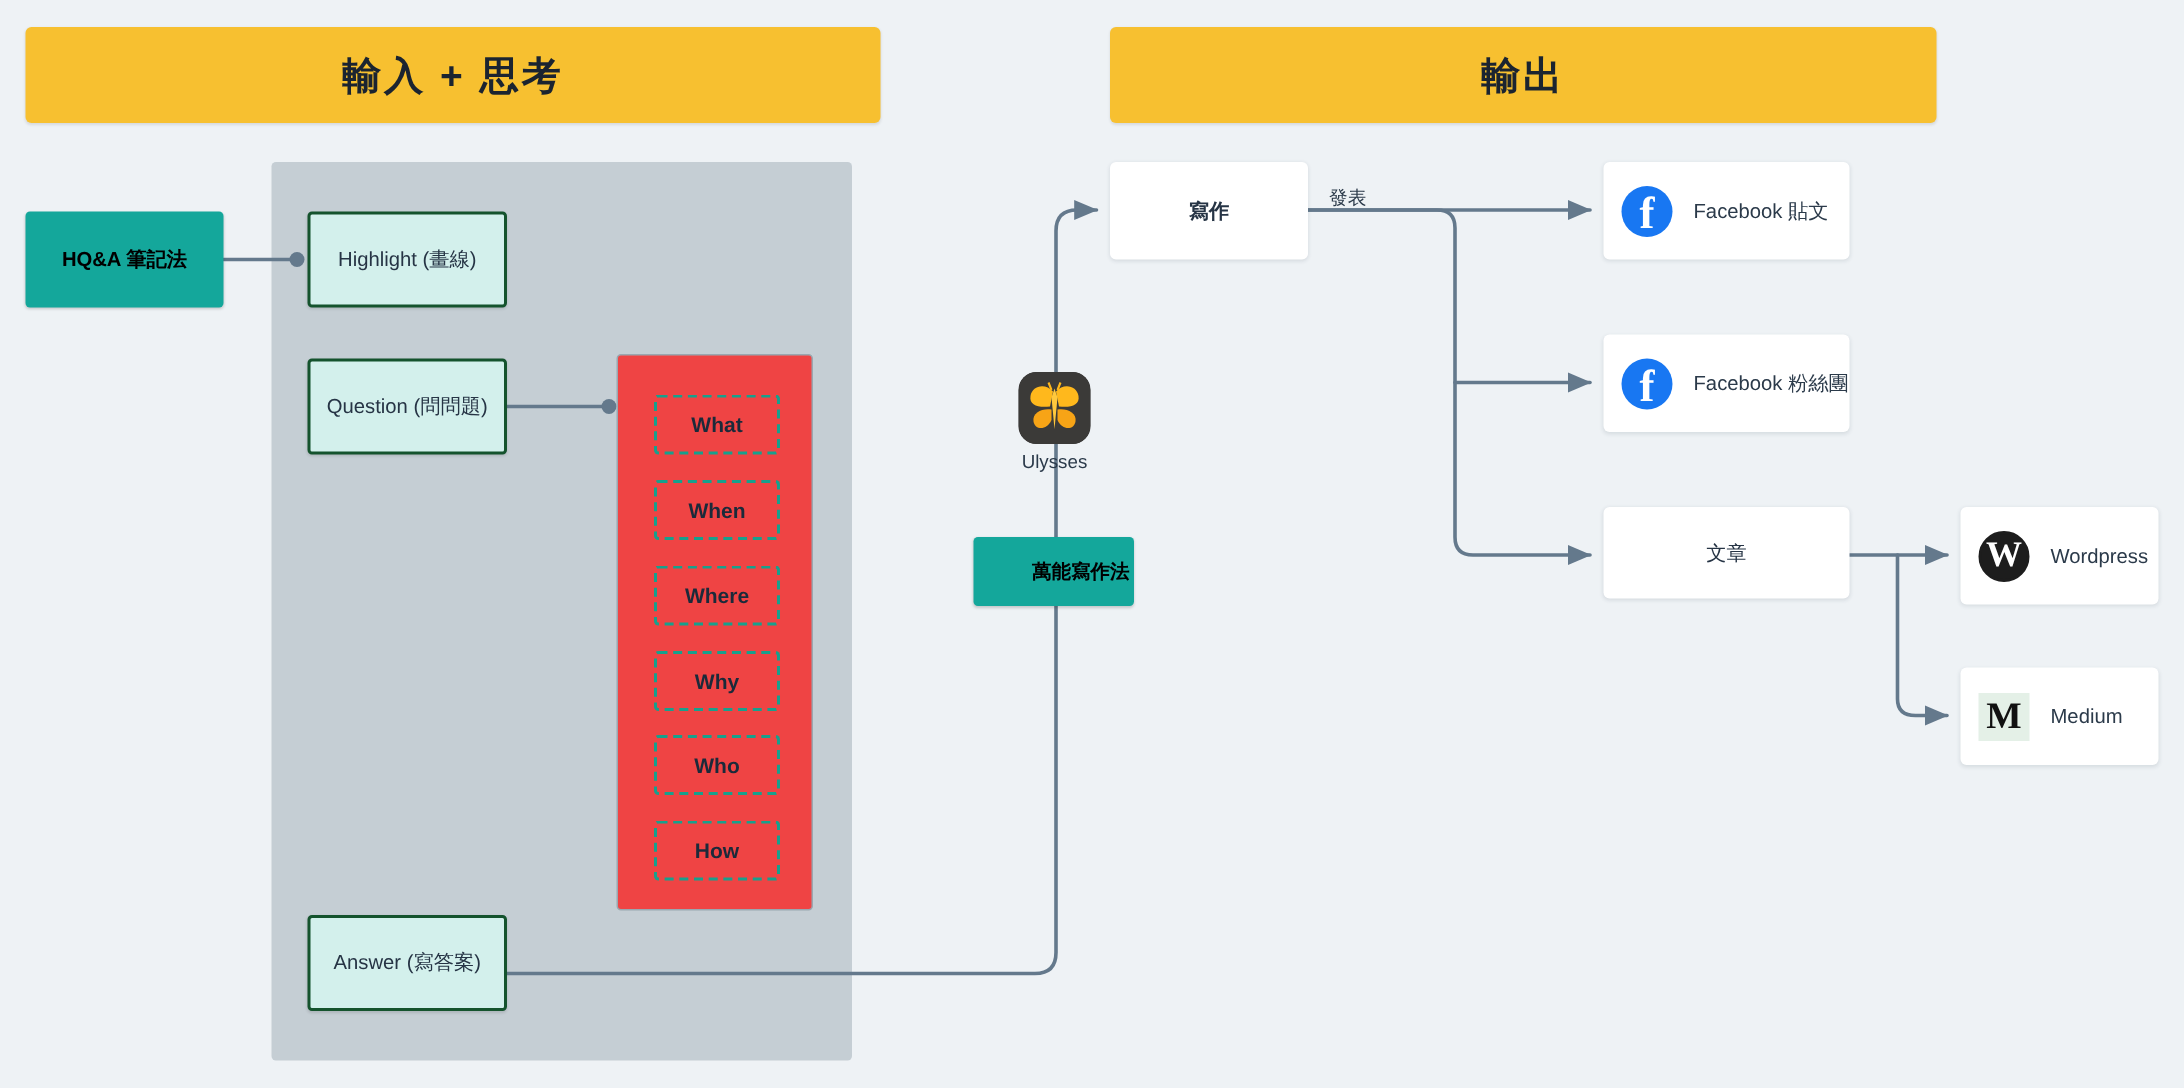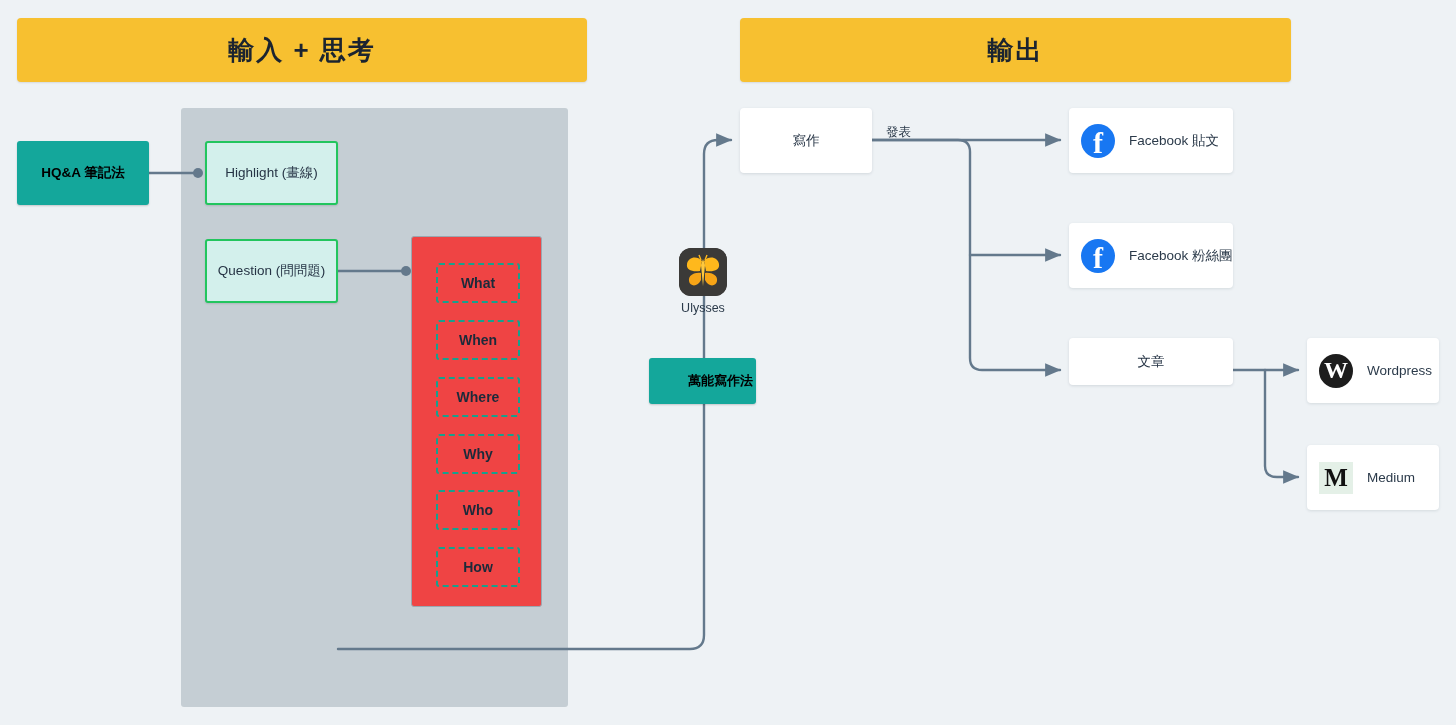--- a/index.html
+++ b/index.html
@@ -54,21 +54,21 @@
     color: #263445;
   }
   .teal-solid {
     background: #14a79b;
     color: #000000;
     font-weight: bold;
     box-shadow: 0 1px 2px rgba(0,0,0,0.18);
   }
   .teal-light {
     background: #d3f0ec;
-    border: 2px solid #22c55e;
+    border: 2px solid #14532d;
     box-shadow: 0 1px 2px rgba(0,0,0,0.12);
   }
   .white-card {
     background: #ffffff;
     border-radius: 4px;
     box-shadow: 0 1px 3px rgba(40,60,80,0.14);
   }
 
   #box-hqa        { left: 17px;  top: 141px; width: 132px; height: 64px; }
   #box-highlight  { left: 205px; top: 141px; width: 133px; height: 64px; }
@@ -93,22 +93,22 @@
     border-radius: 3px;
     display: flex;
     align-items: center;
     justify-content: center;
     font-size: 14px;
     font-weight: bold;
     color: #1b2a3a;
   }
 
   
-  #card-writing { left: 740px;  top: 108px; width: 132px; height: 65px; }
-  #card-article { left: 1069px; top: 338px; width: 164px; height: 47px; }
+  #card-writing { left: 740px;  top: 108px; width: 132px; height: 65px; font-weight: bold; }
+  #card-article { left: 1069px; top: 338px; width: 164px; height: 61px; }
 
   .out-card {
     position: absolute;
     background: #ffffff;
     border-radius: 4px;
     box-shadow: 0 1px 3px rgba(40,60,80,0.13);
     display: flex;
     align-items: center;
     padding-left: 12px;
     gap: 14px;
@@ -242,20 +242,21 @@
 
     <path class="wire" d="M1265,370 L1265,466 Q1265,477 1277,477 L1298,477" marker-end="url(#arw)"></path>
   </svg>
 
   <div class="box teal-solid" id="box-hqa">HQ&amp;A 筆記法</div>
 
   <div class="box teal-light" id="box-highlight">Highlight (畫線)</div>
 
   <div class="box teal-light" id="box-question">Question (問問題)</div>
 
+  <div class="box teal-light" id="box-answer">Answer (寫答案)</div>
 
   <div id="w-container">
     <div class="w-box" style="top:26px">What</div>
     <div class="w-box" style="top:83px">When</div>
     <div class="w-box" style="top:140px">Where</div>
     <div class="w-box" style="top:197px">Why</div>
     <div class="w-box" style="top:253px">Who</div>
     <div class="w-box" style="top:310px">How</div>
   </div>
 

